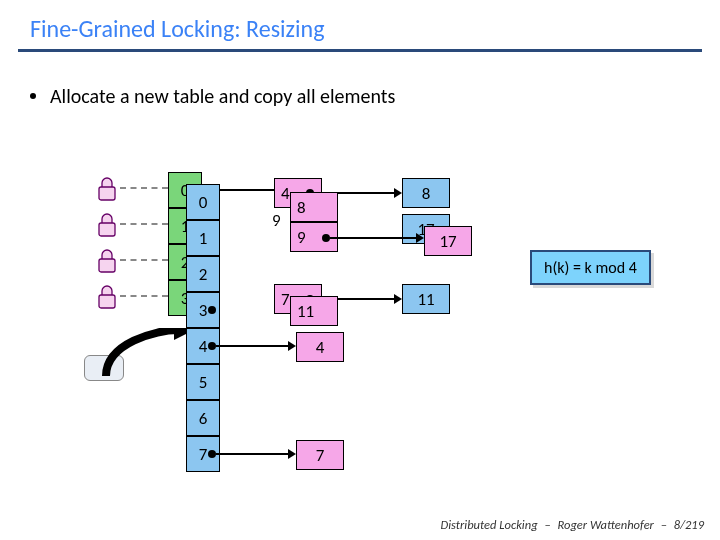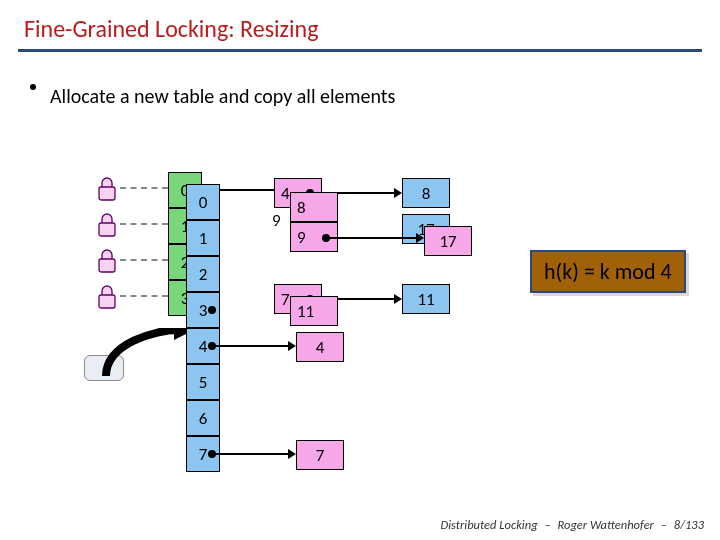--- a/index.html
+++ b/index.html
@@ -7,29 +7,31 @@
     width: 720px;
     height: 540px;
     font-family: Calibri, Arial, sans-serif;
     background: #fff;
     position: relative;
     overflow: hidden;
   }
   .title {
     font-size: 24px;
     padding: 14px 0 6px 24px;
-    color: #b91c1c;
+    color: #3b82f6;
+    margin-left: 6px;
   }
   .title-underline {
     height: 3px;
     background: #2a4a7a;
     margin: 0 18px 0 18px;
   }
   .bullet-row {
     display: flex;
+    align-items: center;
     padding: 32px 0 0 30px;
   }
   .bullet-dot {
     width: 6px; height: 6px; border-radius: 50%;
     background: #000; margin-right: 14px;
   }
   .bullet-text {
     font-size: 20px;
   }
   .diagram {
@@ -117,22 +119,22 @@
     width: 0; height: 0;
     border-top: 5px solid transparent;
     border-bottom: 5px solid transparent;
     border-left: 8px solid #000;
   }
   .formula-box {
     position: absolute;
     left: 530px; top: 90px;
     padding: 6px 12px;
     border: 2.5px solid #2a4a7a;
-    background: #a16207;
-    font-size: 22px;
+    background: #7dd3fc;
+    font-size: 16px;
     box-shadow: 3px 3px 0 rgba(0,0,0,0.15);
   }
   .footer {
     position: absolute;
     bottom: 8px; right: 16px;
     font-size: 12.5px;
     font-style: italic;
     color: #333;
   }
   .footer .sep { margin: 0 4px; }
@@ -277,14 +279,14 @@
   <div class="chain" style="left:296px; top:280px;">7</div>
 
   <div class="formula-box">h(k) = k mod 4</div>
 </div>
 
 <div class="footer">
   <span>Distributed Locking</span>
   <span class="sep">–</span>
   <span>Roger Wattenhofer</span>
   <span class="sep">–</span>
-  <span>8/133</span>
+  <span>8/219</span>
 </div>
 
 </body></html>

